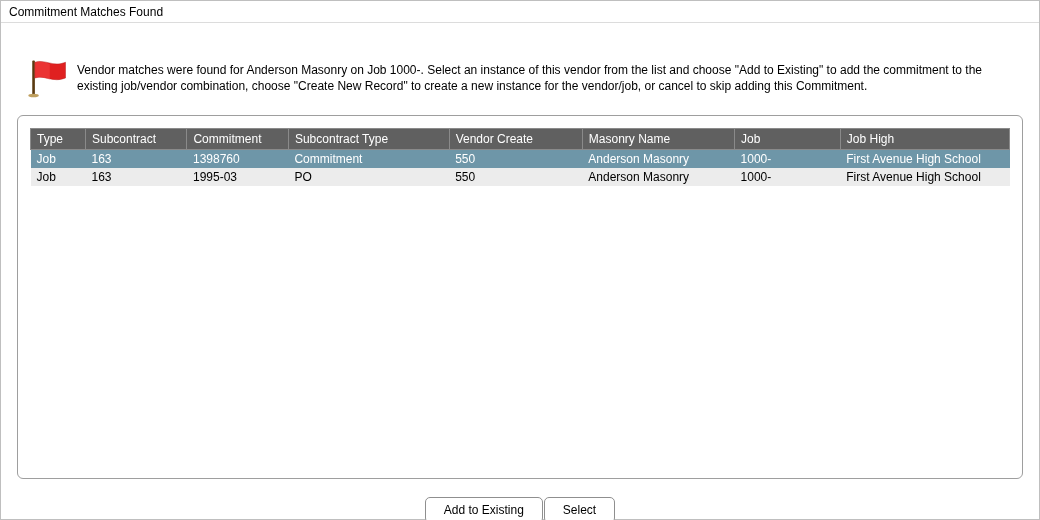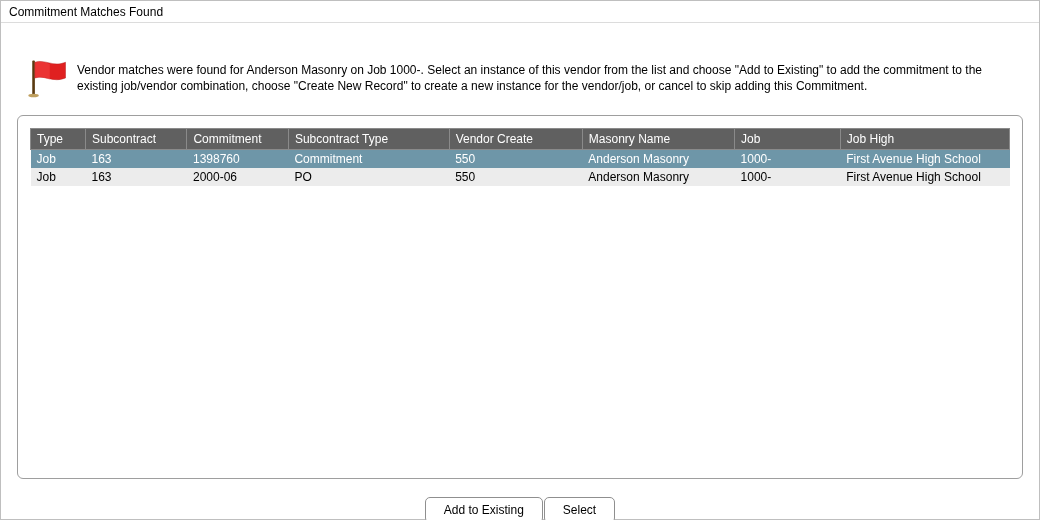--- a/index.html
+++ b/index.html
@@ -182,21 +182,21 @@
             <td>1398760</td>
             <td>Commitment</td>
             <td>550</td>
             <td>Anderson Masonry</td>
             <td>1000-</td>
             <td>First Avenue High School</td>
           </tr>
           <tr class="alt">
             <td>Job</td>
             <td>163</td>
-            <td>2000-06</td>
+            <td>1995-03</td>
             <td>PO</td>
             <td>550</td>
             <td>Anderson Masonry</td>
             <td>1000-</td>
             <td>First Avenue High School</td>
           </tr>
         </tbody>
       </table>
     </div>
 

